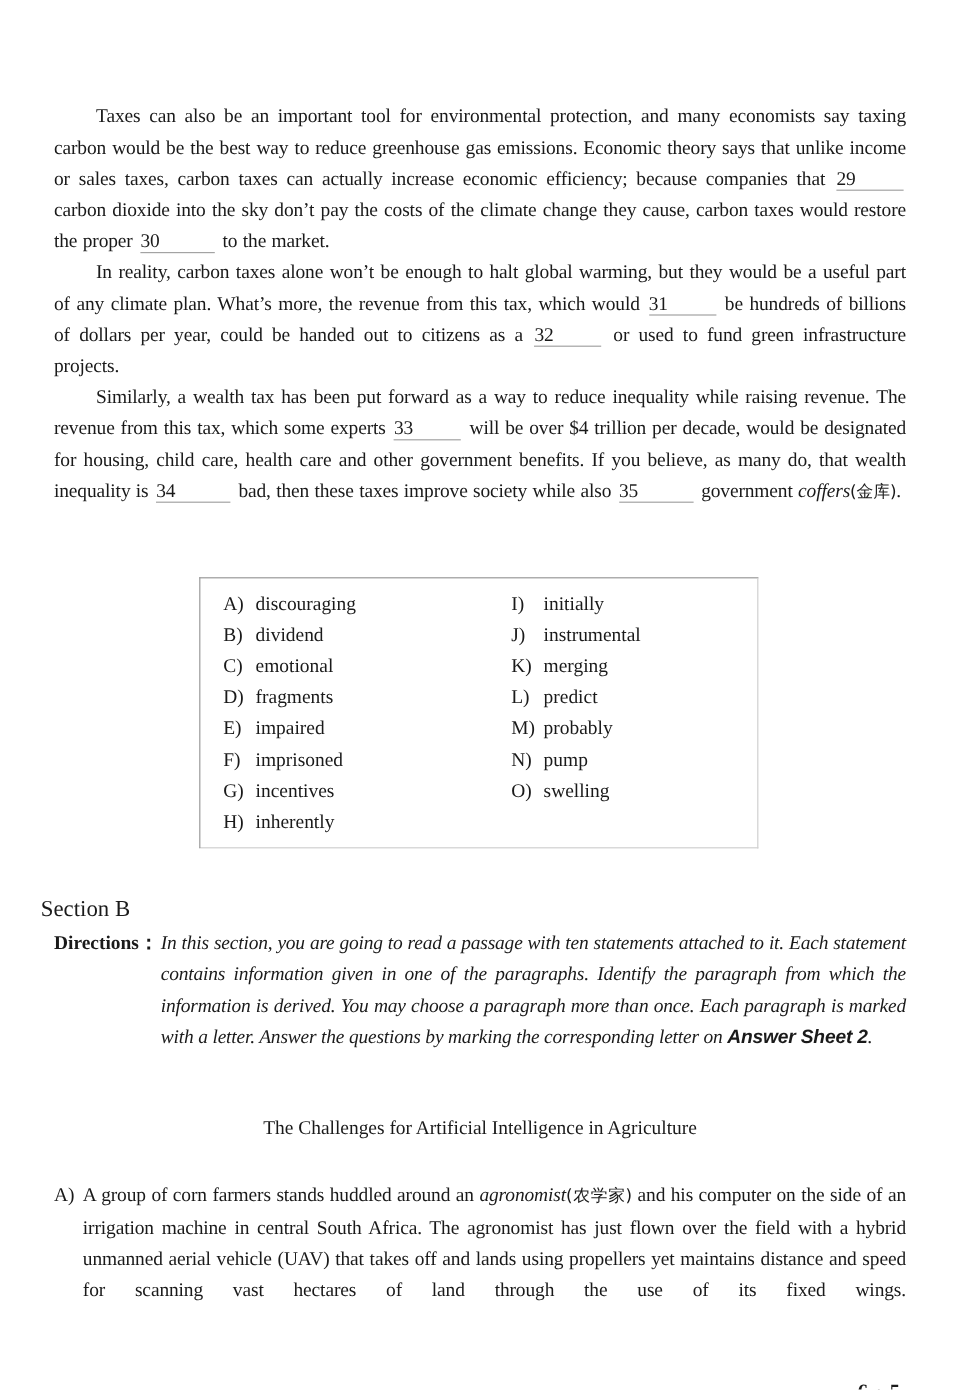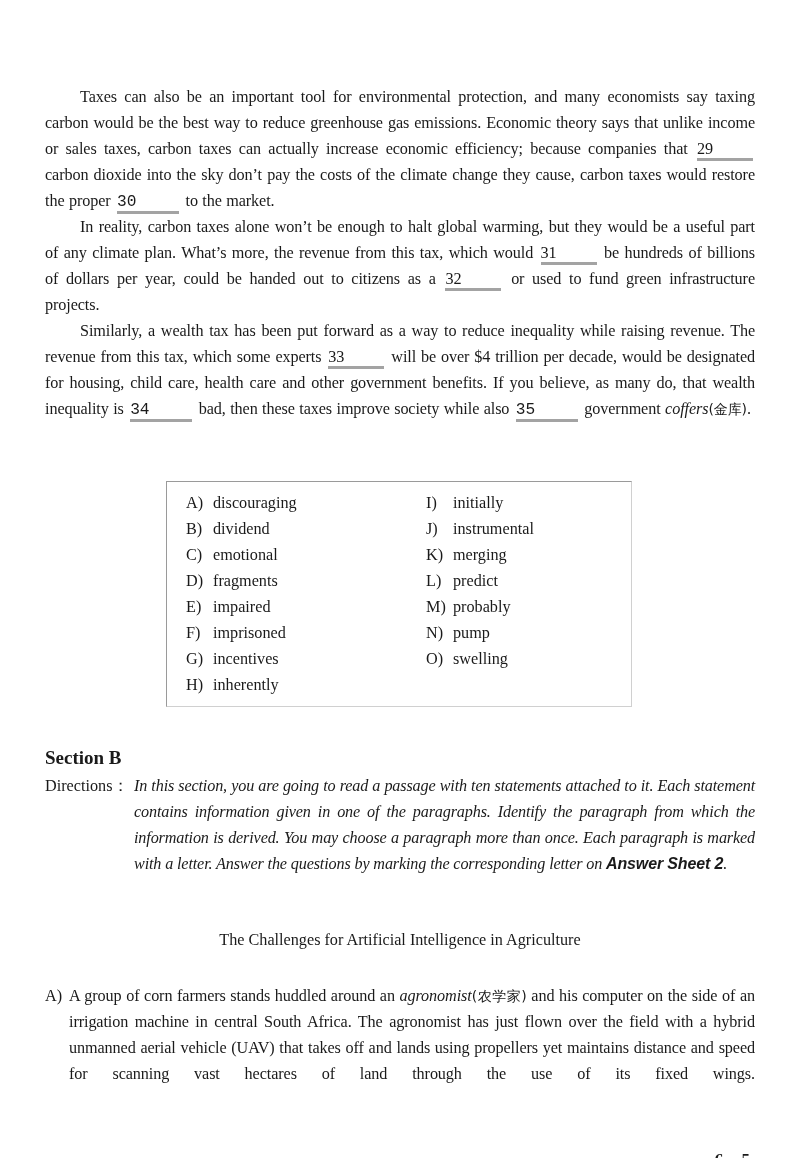--- a/index.html
+++ b/index.html
@@ -27,27 +27,27 @@
       text-align: justify;
       text-align-last: left;
       margin: 0;
       text-indent: 35px;
       letter-spacing: -0.1px;
       word-spacing: 0.5px;
     }
     .blank {
       display: inline-block;
       min-width: 56px;
-      border-bottom: 3px solid #a3a3a3;
+      border-bottom: 1px solid #a3a3a3;
       text-align: center;
       line-height: 17px;
       text-indent: 0;
       margin: 0 2px;
     }
-    .blank.wide { min-width: 62px; font-family: Liberation Mono, monospace; }
+    .blank.wide { min-width: 62px; }
     .italic { font-style: italic; }
     .cjk { font-family: "DejaVu Sans", sans-serif; font-size: 14px; }
 
     .wordbank {
       position: absolute;
       left: 166px;
       top: 481px;
       width: 466px;
       height: 226px;
       border: 1.5px solid #9a9a9a;
@@ -67,39 +67,39 @@
       line-height: 24px;
       white-space: nowrap;
     }
     .wb-letter {
       display: inline-block;
       width: 27px;
     }
 
     .section-title {
       position: absolute;
-      left: 45px;
+      left: 34px;
       top: 747px;
       font-size: 19px;
-      font-weight: bold;
+      font-weight: normal;
       margin: 0;
     }
     .directions {
       position: absolute;
       left: 45px;
       top: 773px;
       width: 710px;
       font-size: 16.2px;
       line-height: 26px;
     }
     .dir-label {
       position: absolute;
       left: 0;
       top: 0;
-      font-weight: normal;
+      font-weight: bold;
       text-align: right;
     }
     .dir-body {
       margin-left: 89px;
       font-style: italic;
       text-align: justify;
       text-align-last: left;
       letter-spacing: -0.15px;
     }
     .answer-sheet {

